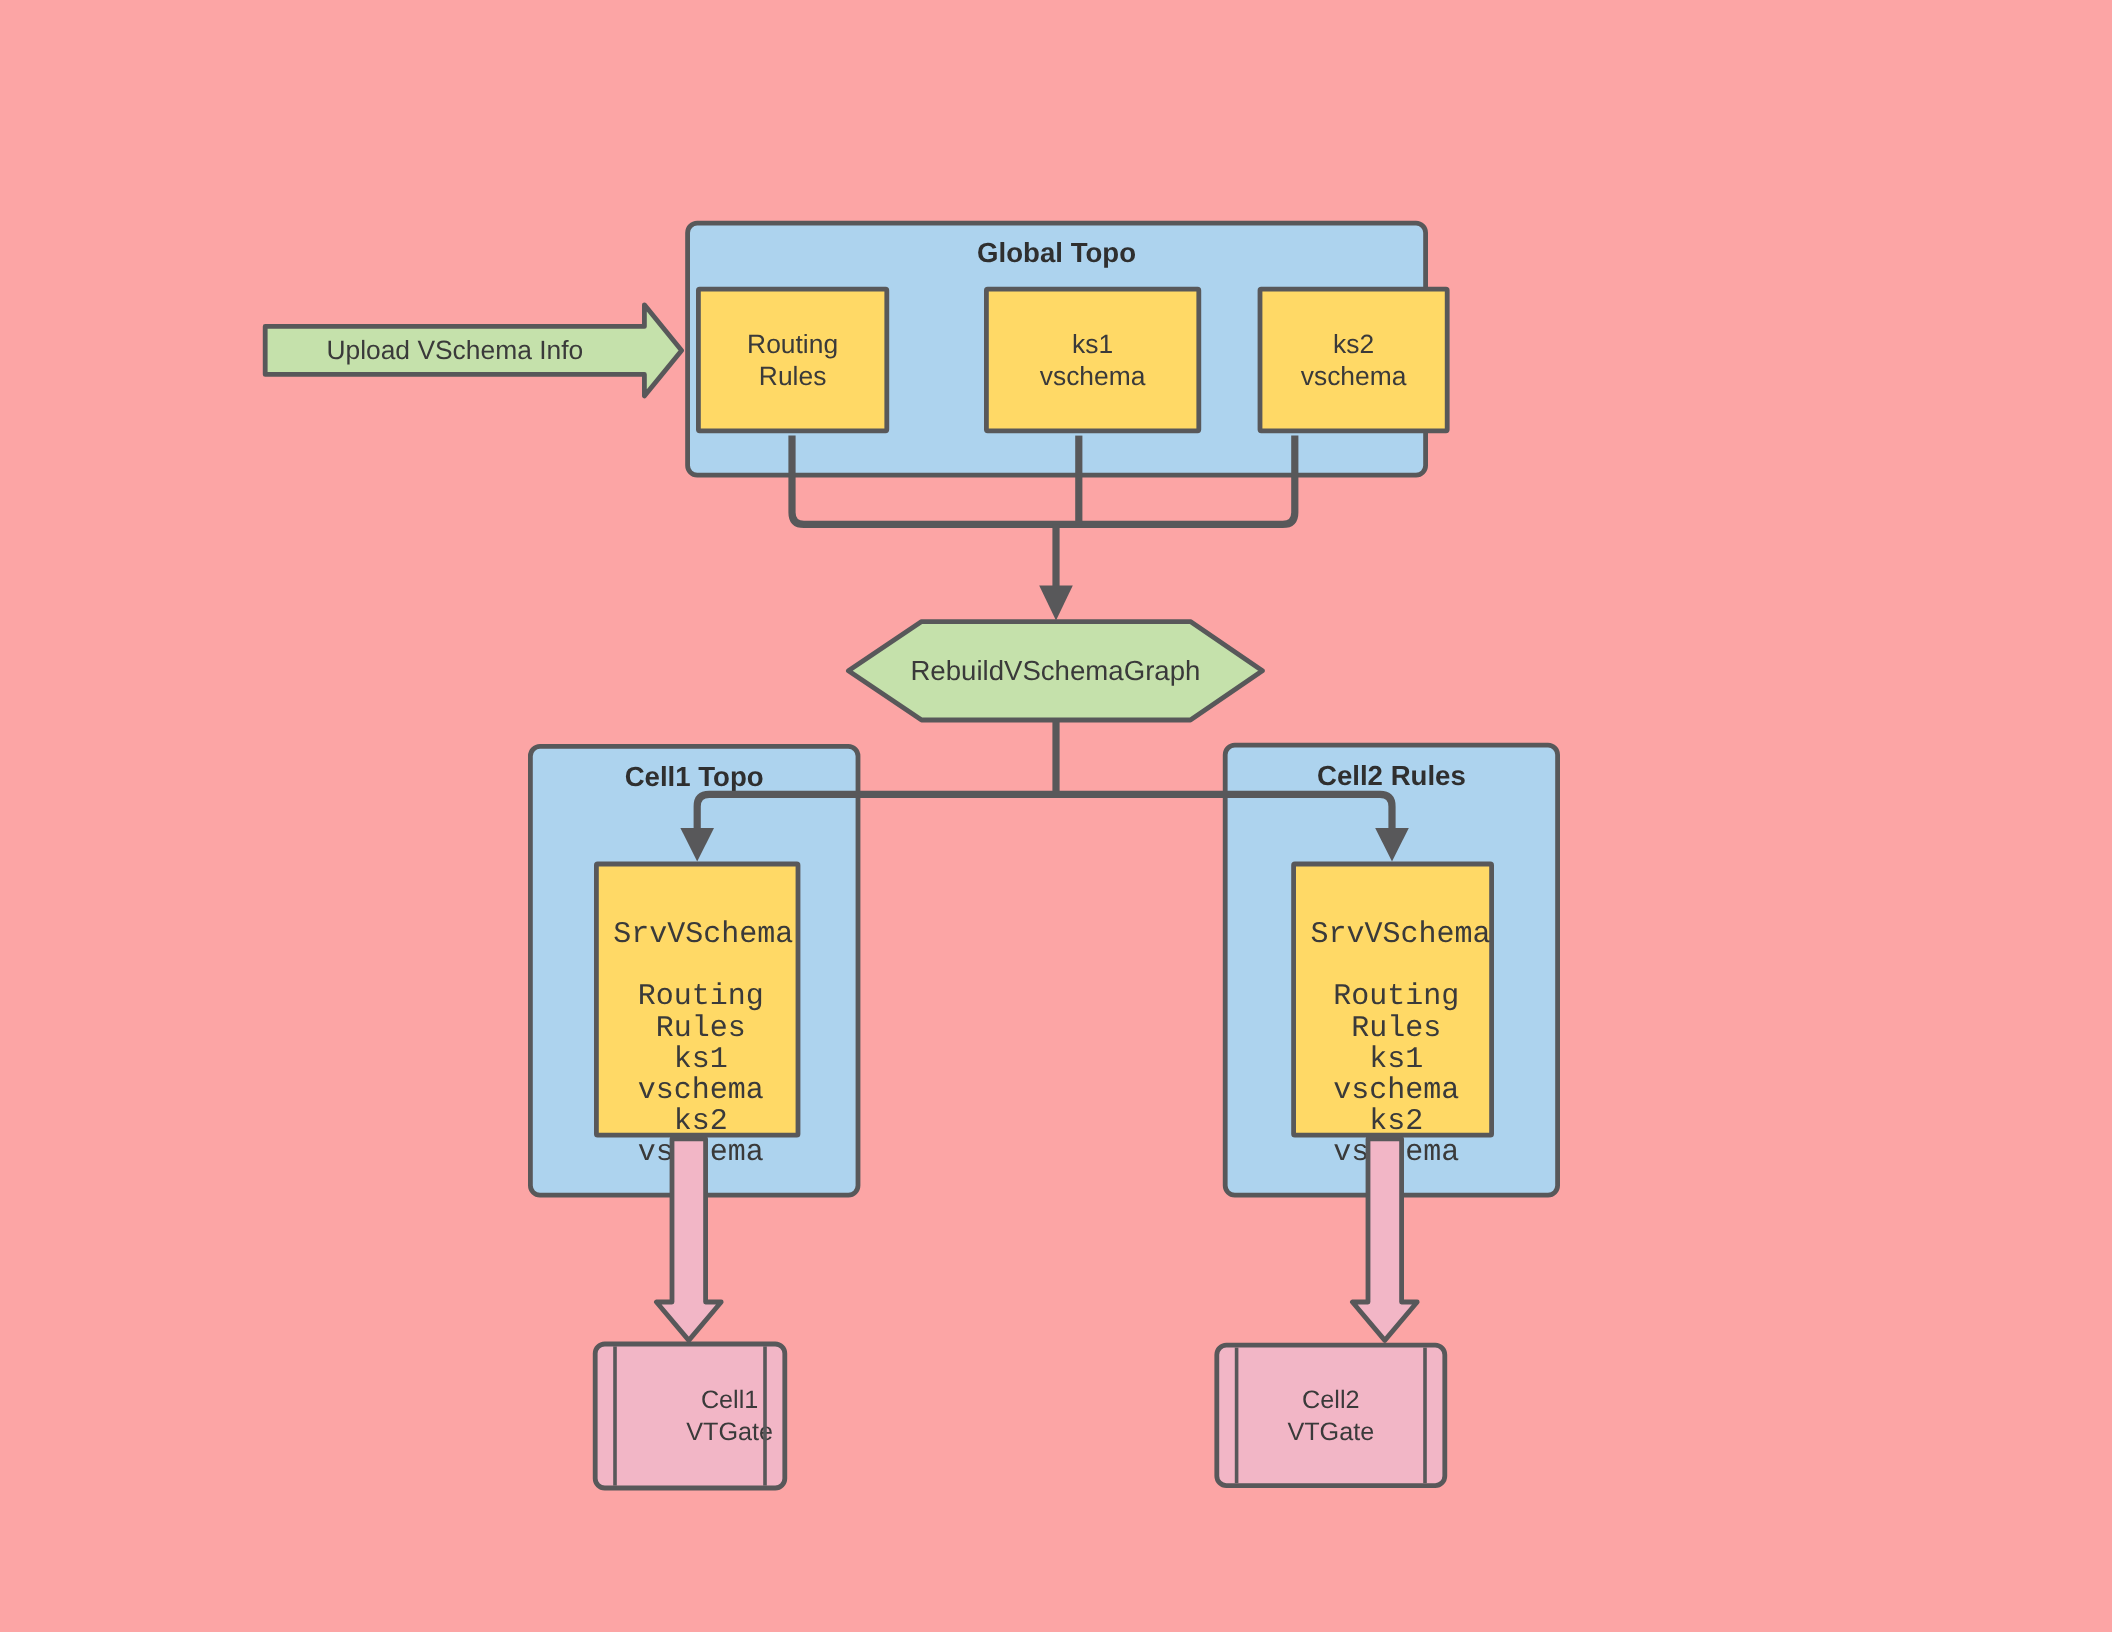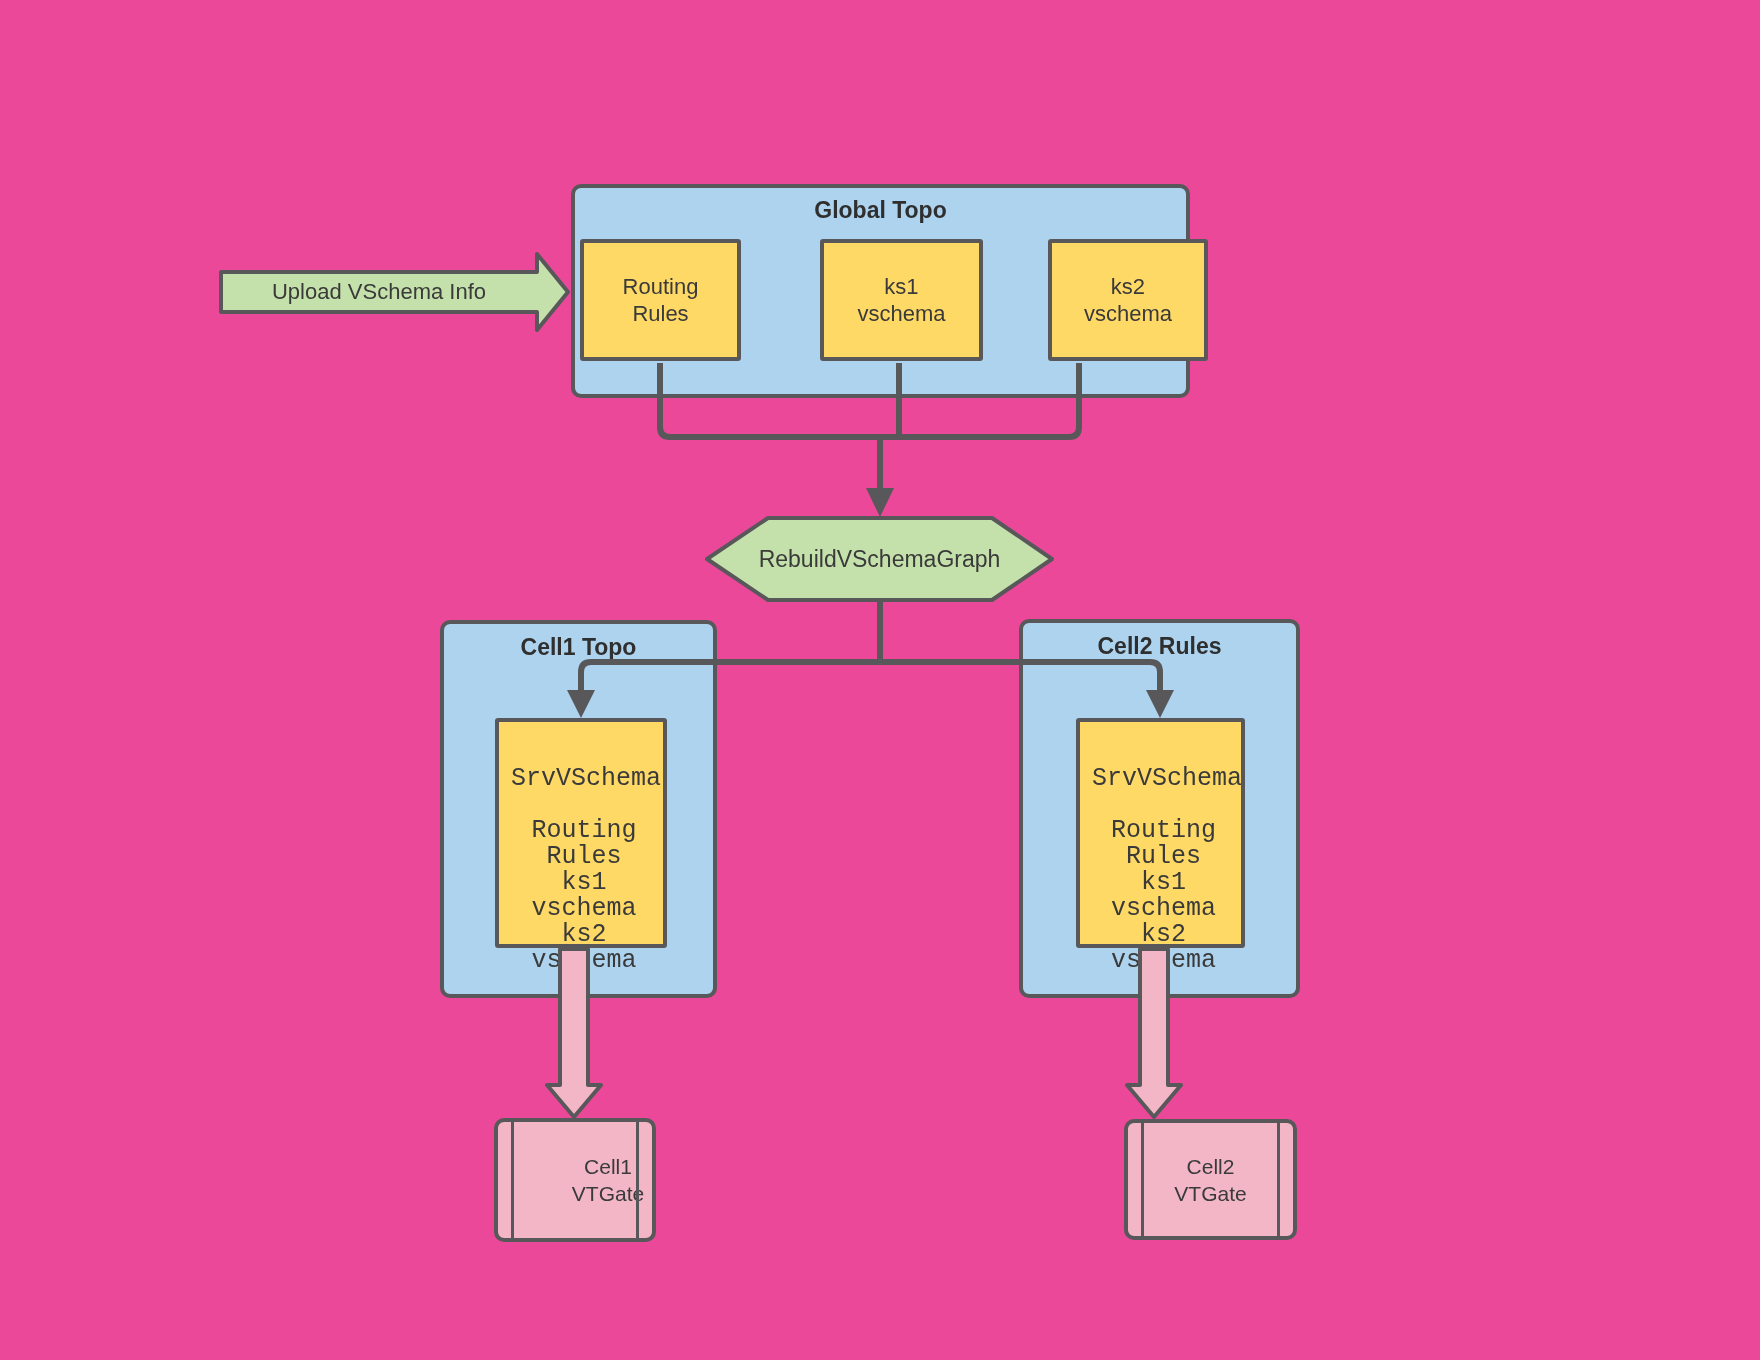--- a/index.html
+++ b/index.html
@@ -5,21 +5,21 @@
   html, body {
     margin: 0;
     padding: 0;
     background: #ffffff;
     font-family: "Liberation Sans", sans-serif;
   }
   #canvas {
     position: relative;
     width: 1760px;
     height: 1360px;
-    background: #ec4899;
+    background: #fca5a5;
     overflow: hidden;
   }
   #connector-layer {
     position: absolute;
     left: 0; top: 0;
     width: 1760px; height: 1360px;
     z-index: 2;
     pointer-events: none;
   }
   .box {
@@ -102,21 +102,21 @@
 
   <div class="box blue-box" style="left:571px; top:184px; width:619px; height:214px;">
     <div class="box-title" style="top:9px;">Global Topo</div>
   </div>
 
   <div class="box yellow-box" style="left:580px; top:239px; width:161px; height:122px;">
     <div class="center-label">Routing
 Rules</div>
   </div>
 
-  <div class="box yellow-box" style="left:820px; top:239px; width:163px; height:122px;">
+  <div class="box yellow-box" style="left:820px; top:239px; width:181px; height:122px;">
     <div class="center-label">ks1
 vschema</div>
   </div>
 
   <div class="box yellow-box" style="left:1048px; top:239px; width:160px; height:122px;">
     <div class="center-label">ks2
 vschema</div>
   </div>
 
   <div class="box blue-box" style="left:440px; top:620px; width:277px; height:378px;">
@@ -143,21 +143,21 @@
 ks2 vschema</div>
   </div>
 
   <div class="box pink-box" style="left:494px; top:1118px; width:162px; height:124px;">
     <div class="vtgate-line left"></div>
     <div class="vtgate-line right"></div>
     <div class="center-label" style="font-size:21px;margin-left:33px;">Cell1
 VTGate</div>
   </div>
 
-  <div class="box pink-box" style="left:1124px; top:1119px; width:173px; height:121px;">
+  <div class="box pink-box" style="left:1012px; top:1119px; width:194px; height:121px;">
     <div class="vtgate-line left"></div>
     <div class="vtgate-line right"></div>
     <div class="center-label" style="font-size:21px;">Cell2
 VTGate</div>
   </div>
 
   <svg id="connector-layer" viewBox="0 0 1760 1360" xmlns="http://www.w3.org/2000/svg">
 
     <polygon points="221,272 537,272 537,254 568,292 537,330 537,312 221,312" fill="#c5e1ab" stroke="#58585a" stroke-width="4" stroke-linejoin="round"></polygon>
 

